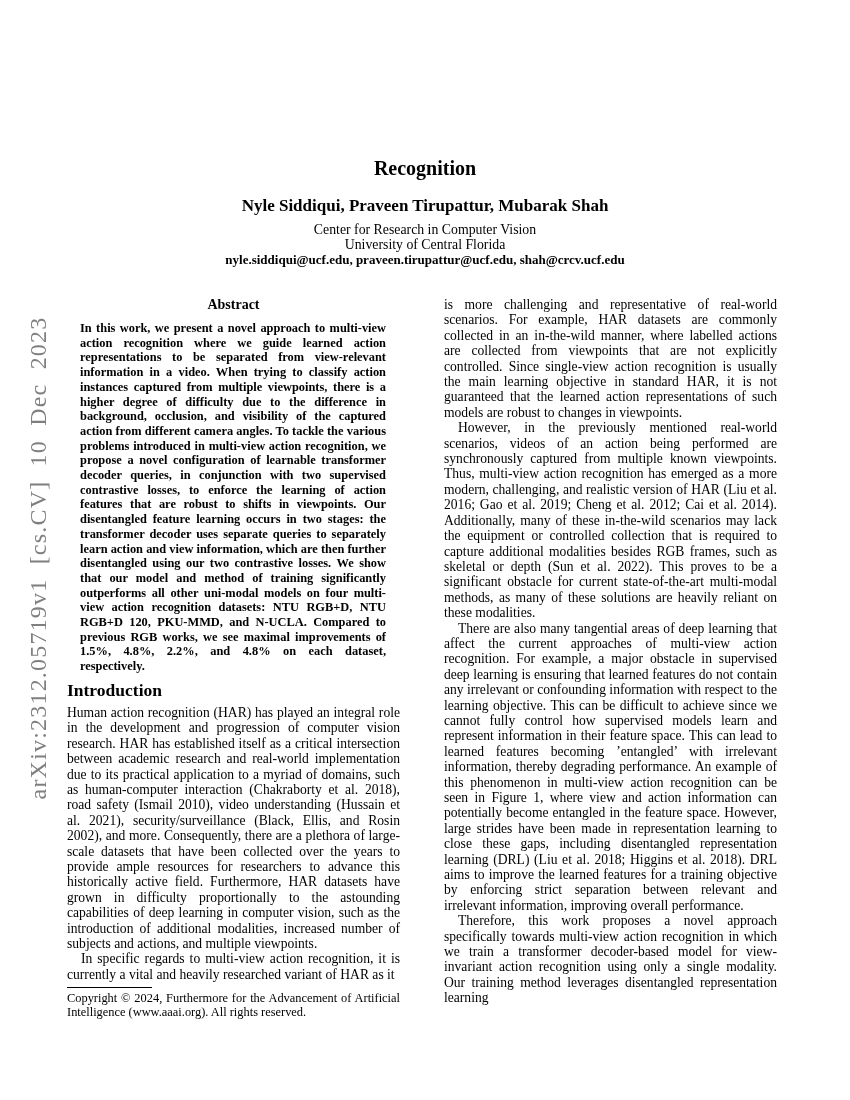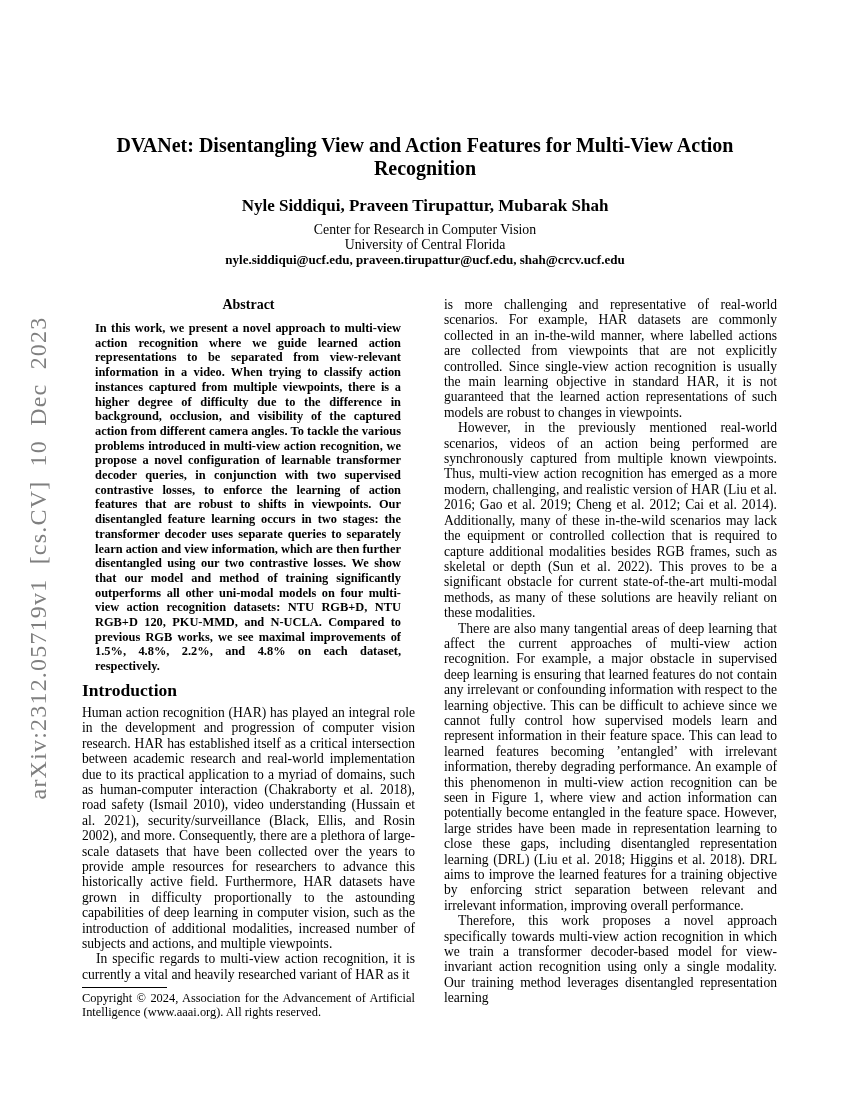--- a/index.html
+++ b/index.html
@@ -65,21 +65,21 @@
     line-height: 15px;
     font-weight: bold;
   }
 
   
   .col {
     position: absolute;
     width: 333px;
     text-align: justify;
   }
-  .col-left  { left: 82px;  top: 297px; }
+  .col-left  { left: 67px;  top: 297px; }
   .col-right { left: 444px; top: 297px; }
 
   .abstract-heading {
     font-size: 14px;
     line-height: 15px;
     font-weight: bold;
     text-align: center;
     margin: 0 0 9px 0;
   }
   .abstract-text {
@@ -125,42 +125,42 @@
 </style>
 </head>
 <body>
 
 <div class="page">
 
   <div class="arxiv-watermark">arXiv:2312.05719v1 [cs.CV] 10 Dec 2023</div>
 
   <div class="header">
     <h1 class="paper-title">
-      <span>DVANet: Disentangling View and Action Features for Multi-View Action</span><br>
+      <br>
       <span>Recognition</span>
     </h1>
     <div class="authors">Nyle Siddiqui, Praveen Tirupattur, Mubarak Shah</div>
     <div class="affiliation">
       <div>Center for Research in Computer Vision</div>
       <div>University of Central Florida</div>
     </div>
     <div class="emails">nyle.siddiqui@ucf.edu, praveen.tirupattur@ucf.edu, shah@crcv.ucf.edu</div>
   </div>
 
   <div class="col col-left">
     <div class="abstract-heading">Abstract</div>
     <p class="abstract-text">In this work, we present a novel approach to multi-view action recognition where we guide learned action representations to be separated from view-relevant information in a video. When trying to classify action instances captured from multiple viewpoints, there is a higher degree of difficulty due to the difference in background, occlusion, and visibility of the captured action from different camera angles. To tackle the various problems introduced in multi-view action recognition, we propose a novel configuration of learnable transformer decoder queries, in conjunction with two supervised contrastive losses, to enforce the learning of action features that are robust to shifts in viewpoints. Our disentangled feature learning occurs in two stages: the transformer decoder uses separate queries to separately learn action and view information, which are then further disentangled using our two contrastive losses. We show that our model and method of training significantly outperforms all other uni-modal models on four multi-view action recognition datasets: NTU RGB+D, NTU RGB+D 120, PKU-MMD, and N-UCLA. Compared to previous RGB works, we see maximal improvements of 1.5%, 4.8%, 2.2%, and 4.8% on each dataset, respectively.</p>
 
     <div class="section-heading">Introduction</div>
     <p class="body-par">Human action recognition (HAR) has played an integral role in the development and progression of computer vision research. HAR has established itself as a critical intersection between academic research and real-world implementation due to its practical application to a myriad of domains, such as human-computer interaction (Chakraborty et al. 2018), road safety (Ismail 2010), video understanding (Hussain et al. 2021), security/surveillance (Black, Ellis, and Rosin 2002), and more. Consequently, there are a plethora of large-scale datasets that have been collected over the years to provide ample resources for researchers to advance this historically active field. Furthermore, HAR datasets have grown in difficulty proportionally to the astounding capabilities of deep learning in computer vision, such as the introduction of additional modalities, increased number of subjects and actions, and multiple viewpoints.</p>
     <p class="body-par indent">In specific regards to multi-view action recognition, it is currently a vital and heavily researched variant of HAR as it</p>
 
     <div class="footnote">
       <div class="footnote-rule"></div>
-      <p class="footnote-text">Copyright © 2024, Association for the Advancement of Artificial Intelligence (www.aaai.org). All rights reserved.</p>
+      <p class="footnote-text">Copyright © 2024, Furthermore for the Advancement of Artificial Intelligence (www.aaai.org). All rights reserved.</p>
     </div>
   </div>
 
   <div class="col col-right">
     <p class="body-par">is more challenging and representative of real-world scenarios. For example, HAR datasets are commonly collected in an in-the-wild manner, where labelled actions are collected from viewpoints that are not explicitly controlled. Since single-view action recognition is usually the main learning objective in standard HAR, it is not guaranteed that the learned action representations of such models are robust to changes in viewpoints.</p>
     <p class="body-par indent">However, in the previously mentioned real-world scenarios, videos of an action being performed are synchronously captured from multiple known viewpoints. Thus, multi-view action recognition has emerged as a more modern, challenging, and realistic version of HAR (Liu et al. 2016; Gao et al. 2019; Cheng et al. 2012; Cai et al. 2014). Additionally, many of these in-the-wild scenarios may lack the equipment or controlled collection that is required to capture additional modalities besides RGB frames, such as skeletal or depth (Sun et al. 2022). This proves to be a significant obstacle for current state-of-the-art multi-modal methods, as many of these solutions are heavily reliant on these modalities.</p>
     <p class="body-par indent">There are also many tangential areas of deep learning that affect the current approaches of multi-view action recognition. For example, a major obstacle in supervised deep learning is ensuring that learned features do not contain any irrelevant or confounding information with respect to the learning objective. This can be difficult to achieve since we cannot fully control how supervised models learn and represent information in their feature space. This can lead to learned features becoming ’entangled’ with irrelevant information, thereby degrading performance. An example of this phenomenon in multi-view action recognition can be seen in Figure 1, where view and action information can potentially become entangled in the feature space. However, large strides have been made in representation learning to close these gaps, including disentangled representation learning (DRL) (Liu et al. 2018; Higgins et al. 2018). DRL aims to improve the learned features for a training objective by enforcing strict separation between relevant and irrelevant information, improving overall performance.</p>
     <p class="body-par indent">Therefore, this work proposes a novel approach specifically towards multi-view action recognition in which we train a transformer decoder-based model for view-invariant action recognition using only a single modality. Our training method leverages disentangled representation learning</p>
   </div>
 

